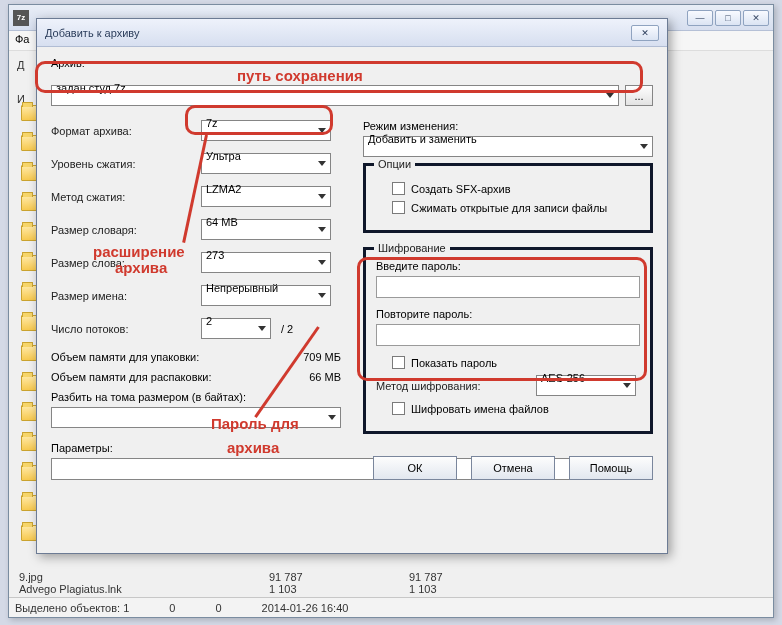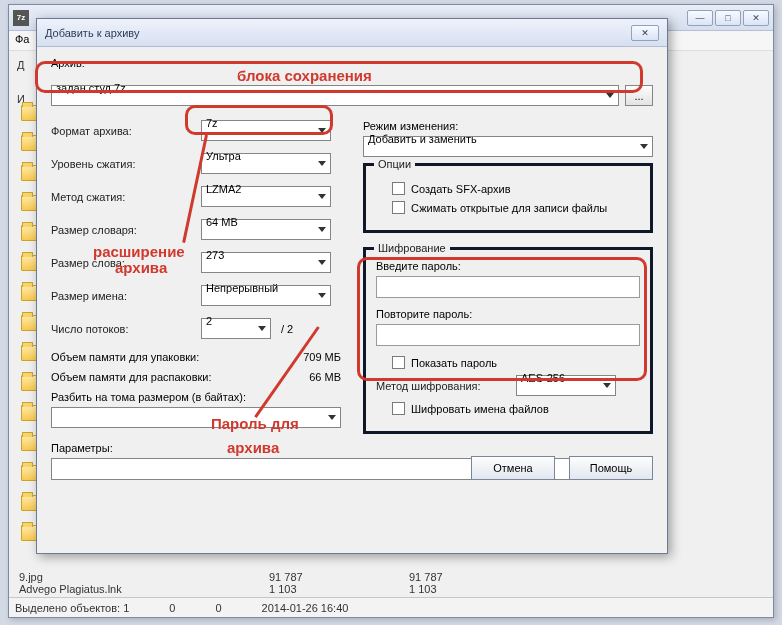--- a/index.html
+++ b/index.html
@@ -216,42 +216,43 @@
           <div class="gtitle">Шифрование</div>
           <div>Введите пароль:</div>
           <div class="pwfield"></div>
           <div>Повторите пароль:</div>
           <div class="pwfield"></div>
           <div class="chk">
               <div class="chkbox"></div>
               <span>Показать пароль</span>
             </div>
           <div class="row" style="margin:6px 0 4px 0;">
-              <div class="lbl" style="width:140px">Метод шифрования:</div>
+              <div class="lbl" style="width:160px">Метод шифрования:</div>
               <div class="sel" style="width:100px">
                 <span>AES-256</span>
               </div>
             </div>
           <div class="chk">
               <div class="chkbox"></div>
               <span>Шифровать имена файлов</span>
             </div>
         </div>
       </div>
     </div>
 
     <div class="txt" style="width:100%; margin-top:4px; height:22px;"></div>
 
     <div class="btnrow">
+      <div class="btn">ОК</div>
       <div class="btn">Отмена</div>
       <div class="btn">Помощь</div>
     </div>
 
     <div class="ann" style="left:-2px; top:14px; width:608px; height:32px;"></div>
-    <div class="ann-txt" style="left:200px; top:20px;">блока сохранения</div>
+    <div class="ann-txt" style="left:200px; top:20px;">путь сохранения</div>
 
     <div class="ann" style="left:148px; top:58px; width:148px; height:30px;"></div>
     <div class="ann-line" style="left:168px; top:88px; width:3px; height:110px; transform:rotate(12deg); transform-origin:top;"></div>
     <div class="ann-txt" style="left:56px; top:196px;">расширение</div>
     <div class="ann-txt" style="left:78px; top:212px;">архива</div>
 
     <div class="ann" style="left:320px; top:210px; width:290px; height:124px;"></div>
     <div class="ann-line" style="left:280px; top:280px; width:3px; height:110px; transform:rotate(35deg); transform-origin:top;"></div>
     <div class="ann-txt" style="left:174px; top:368px;">Пароль для</div>
     <div class="ann-txt" style="left:190px; top:392px;">архива</div>

